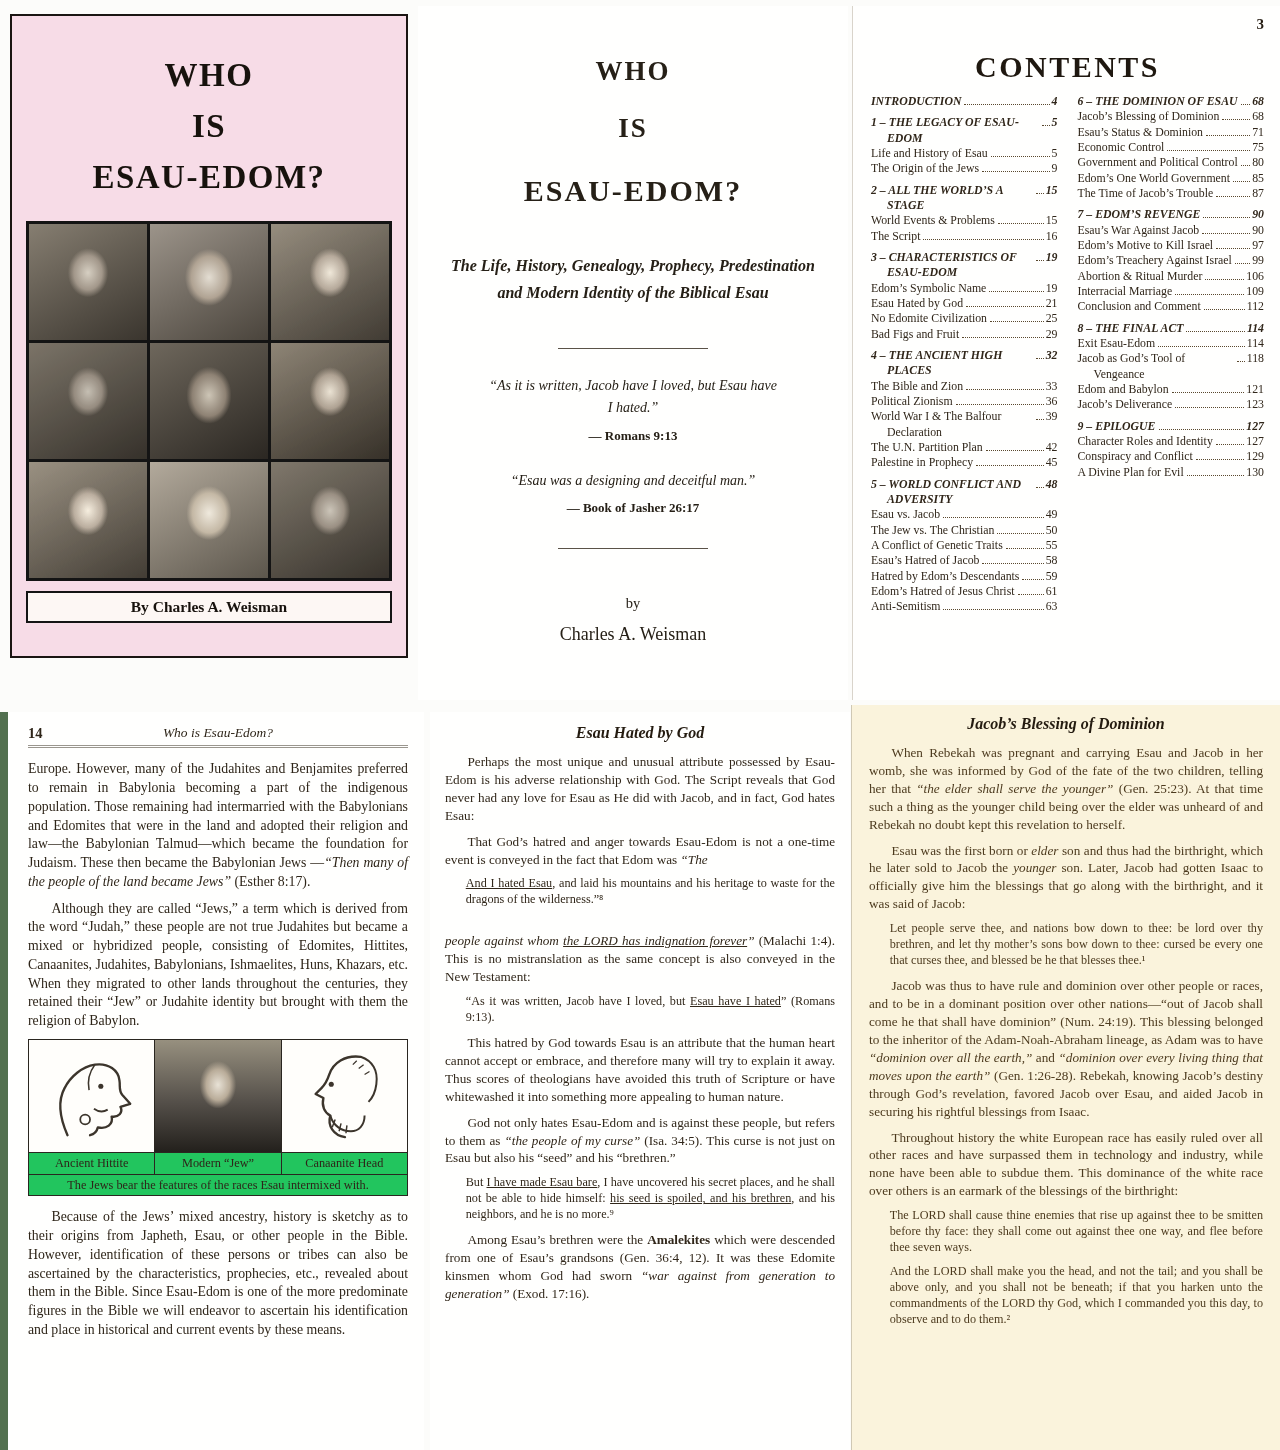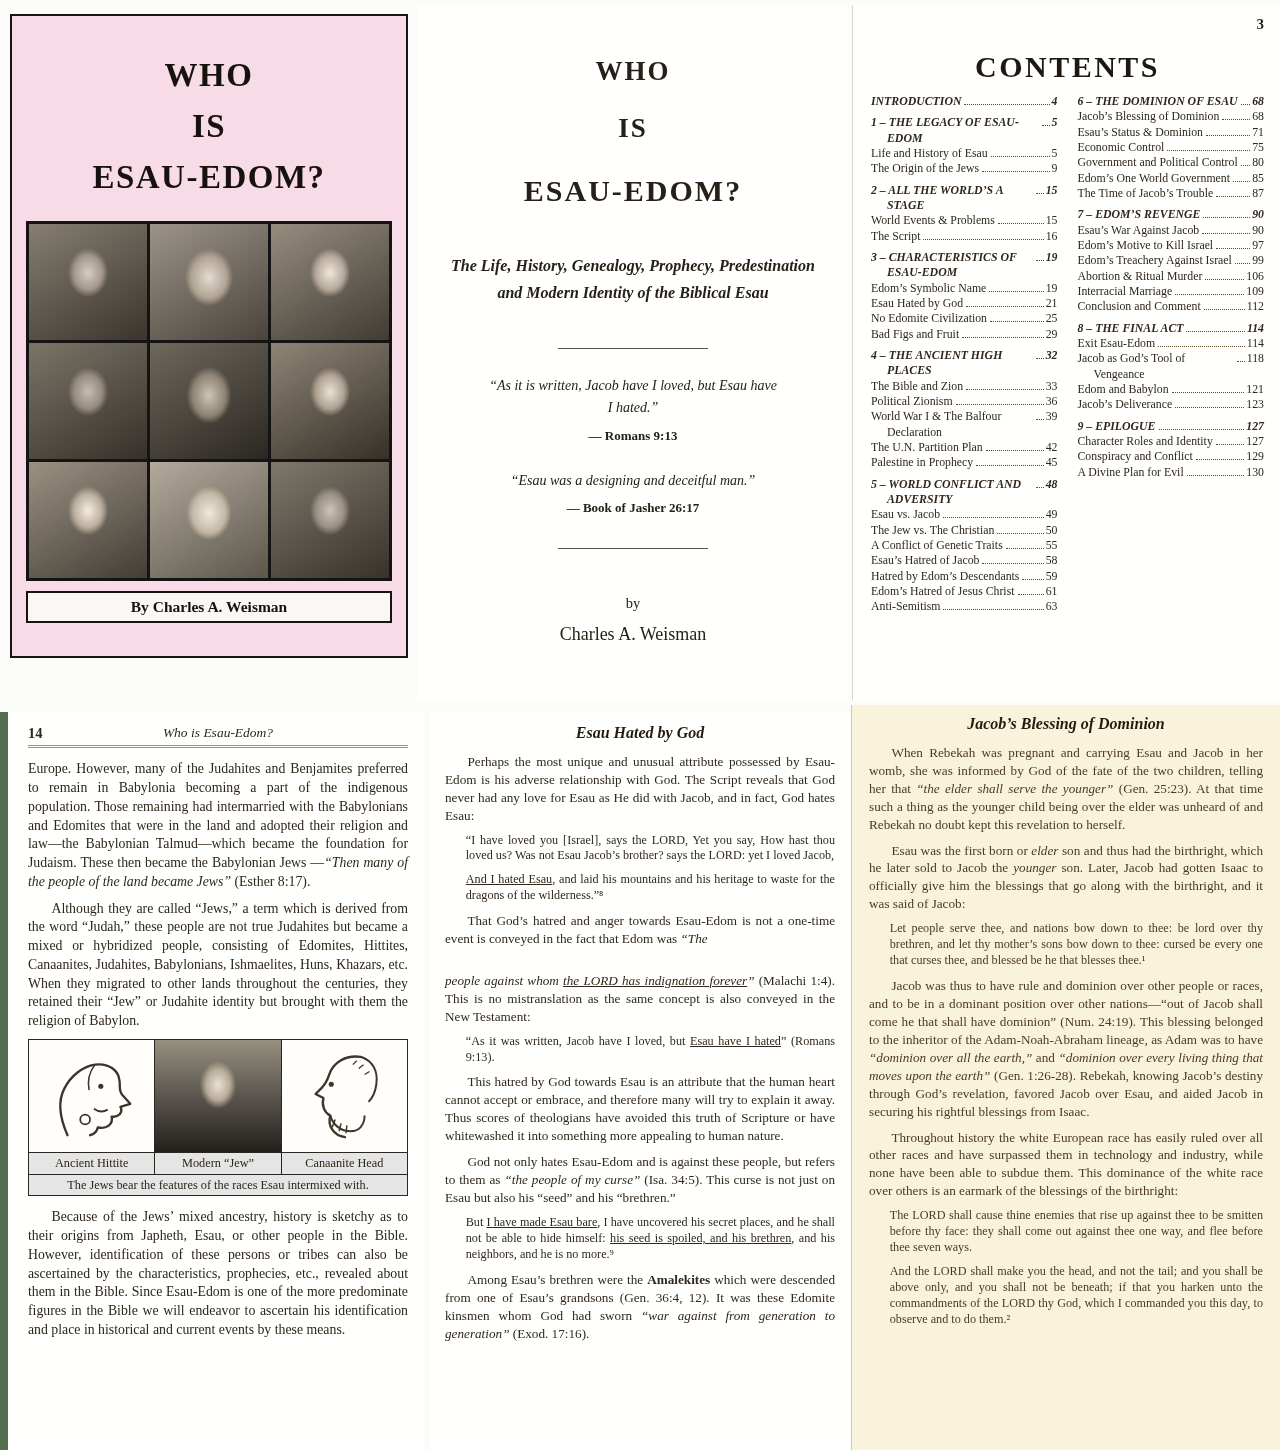--- a/index.html
+++ b/index.html
@@ -70,21 +70,21 @@
   .para.body-cont { text-indent:0; margin-top:24px; }
   .para.quote { margin-left:1.7em; font-size:12.2px; line-height:1.3; margin-bottom:8px; }
 
   
   .green-strip { position:absolute; left:0; top:712px; width:8px; height:738px; background:#52704f; }
   .p14 { left:8px; top:712px; width:416px; height:738px; padding:12px 16px 0 20px;
          font-size:13.8px; color:#2e2519; }
   .p14-header { position:relative; text-align:center; font-style:italic; font-size:13.5px;
                 padding-bottom:3px; border-bottom:3px double #9a968e; margin-bottom:12px; }
   .p14-num { position:absolute; left:0; font-style:normal; font-weight:bold; font-size:14.5px; }
-  .figure { border:1.6px solid #2a2620; margin:8px 0 12px; background:#e5e5e5; }
+  .figure { border:1.6px solid #2a2620; margin:8px 0 12px; background:#22c55e; }
   .fig-panels { display:flex; border-bottom:1.6px solid #2a2620; }
   .fig-panel { flex:1; height:112px; display:flex; align-items:center; justify-content:center; background:#fffefb; }
   .fig-panel + .fig-panel { border-left:1.6px solid #2a2620; }
   .fig-panel.fig-photo { background: radial-gradient(ellipse 26px 34px at 50% 40%, #e8e2d6 0%, #b9ac99 45%, rgba(0,0,0,0) 70%),
                          linear-gradient(180deg,#97907f 0%, #55504a 55%, #23201c 100%); }
   .fig-labels { display:flex; border-bottom:1.6px solid #2a2620; text-align:center; font-size:12.3px; }
   .fig-label { flex:1; padding:2px 0; }
   .fig-label + .fig-label { border-left:1.6px solid #2a2620; }
   .fig-caption { text-align:center; font-size:12.3px; padding:2px 4px; font-style:normal; }
 
@@ -487,25 +487,24 @@
         <p class="para body">Because of the Jews’ mixed ancestry,  history is sketchy as to their origins from Japheth, Esau, or other people in the Bible.  However, identification of these persons or tribes can also be ascertained by the characteristics, prophecies, etc., revealed about them in the Bible.  Since Esau-Edom is one of the more predominate figures in the Bible we will endeavor to ascertain his identification and place in historical and current events by these means.</p>
       </div>
   </section>
 
   <section class="page textpage hated">
     <h2 class="section-title">Esau Hated by God</h2>
     <div>
 
         <p class="para body">Perhaps the most unique and unusual attribute possessed by Esau-Edom is his adverse relationship with God.  The Script reveals that God never had any love for Esau as He did with Jacob, and in fact, God hates Esau:</p>
 
-        <p class="para quote">“I have loved you [Israel], says the LORD, Yet you say, How hast thou loved us?  Was not Esau Jacob’s brother?  says the LORD: yet I loved Jacob,</p>
+
+        <p class="para body">That God’s hatred and anger towards Esau-Edom is not a one-time event is conveyed in the fact that Edom was <i>“The</i></p>
 
         <p class="para quote"><u>And I hated Esau</u>, and laid his mountains and his heritage to waste for the dragons of the wilderness.”⁸</p>
-
-        <p class="para body">That God’s hatred and anger towards Esau-Edom is not a one-time event is conveyed in the fact that Edom was <i>“The</i></p>
 
         <p class="para body-cont"><i>people against whom <u>the LORD has indignation forever</u>”</i> (Malachi 1:4).  This is no mistranslation as the same concept is also conveyed in the New Testament:</p>
 
         <p class="para quote">“As it was written, Jacob have I loved, but <u>Esau have I hated</u>” (Romans 9:13).</p>
 
         <p class="para body">This hatred by God towards Esau is an attribute that the human heart cannot accept or embrace, and therefore many will try to explain it away.  Thus scores of theologians have avoided this truth of Scripture or have whitewashed it into something more appealing to human nature.</p>
 
         <p class="para body">God not only hates Esau-Edom and is against these people, but refers to them as <i>“the people of my curse”</i> (Isa. 34:5).  This curse is not just on Esau but also his “seed” and his “brethren.”</p>
 
         <p class="para quote">But <u>I have made Esau bare</u>, I have uncovered his secret places, and he shall not be able to hide himself: <u>his seed is spoiled, and his brethren</u>, and his neighbors, and he is no more.⁹</p>

